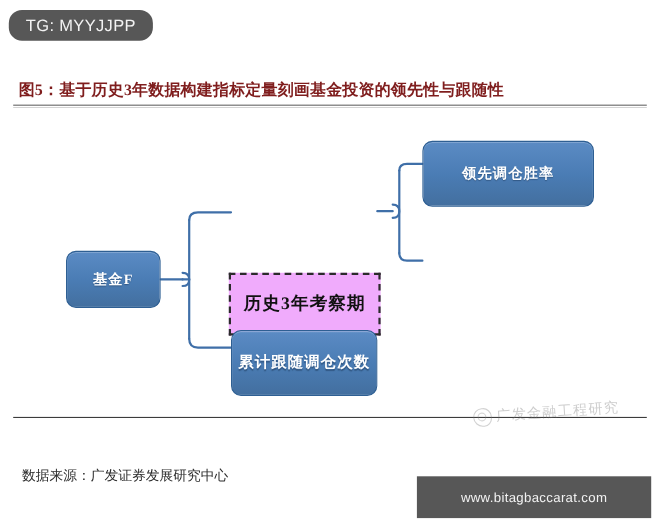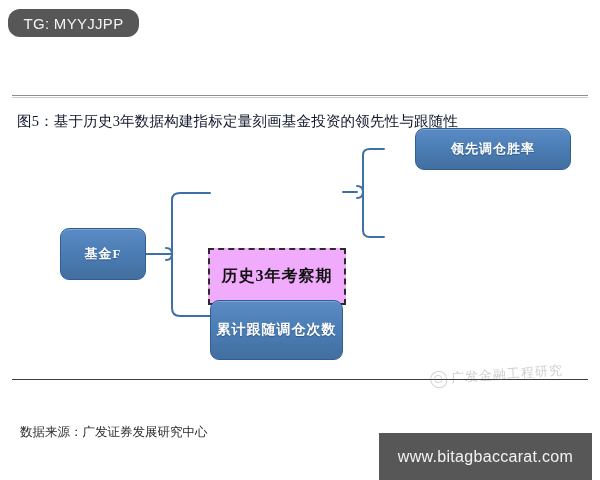--- a/index.html
+++ b/index.html
@@ -33,37 +33,36 @@
     top: 9px;
     width: 131px;
     height: 28px;
     font-size: 15px;
     border-radius: 12px;
   }
   #url-badge {
     left: 379px;
     top: 433px;
     width: 213px;
-    height: 48px;
-    font-size: 16px;
+    height: 38px;
+    font-size: 12px;
   }
 
   
   #fig-title {
     position: absolute;
     left: 17px;
     top: 72px;
     width: 566px;
     font-size: 14.5px;
-    font-weight: normal;
-    color: #0f172a;
+    font-weight: bold;
+    color: #7f1d1d;
     letter-spacing: .2px;
     white-space: nowrap;
     font-family: "Liberation Serif", "DejaVu Serif", serif;
-    margin-top: 40px;
   }
   #title-rule {
     position: absolute;
     left: 12px;
     top: 95px;
     width: 576px;
     height: 3px;
     background: linear-gradient(to bottom, #8e8e8e 0 1px, #ffffff 1px 2px, #c8c8c8 2px 3px);
   }
 
@@ -154,21 +153,21 @@
     background: linear-gradient(180deg, #5b8bc4 0%, #4a7cb4 52%, #436f9f 100%);
     border: 1.3px solid #2e5f93;
     box-shadow: inset 0 1px 0 rgba(255,255,255,.22);
     text-shadow: 0 1px 1px rgba(20,45,75,.45);
     font-family: "Liberation Serif", "DejaVu Serif", serif;
   }
 
   #node-fund     { left: 60px;  top: 128px; width: 86px;  height: 52px; font-size: 13px; }
   #node-lead     { left: 210px; top: 70px;  width: 133px; height: 44px; font-size: 13px; }
   #node-follow   { left: 210px; top: 200px; width: 133px; height: 60px; font-size: 14px; }
-  #node-winrate  { left: 384px; top: 28px;  width: 156px; height: 42px; font-size: 13px; margin-left: 31px; }
+  #node-winrate  { left: 384px; top: 28px;  width: 156px; height: 60px; font-size: 13px; }
   #node-excess   { left: 384px; top: 103px; width: 156px; height: 42px; font-size: 13px; }
 
   #node-period {
     position: absolute;
     left: 208px;
     top: 148px;
     width: 138px;
     height: 57px;
     box-sizing: border-box;
     border: 2px dashed #2b2b2b;

